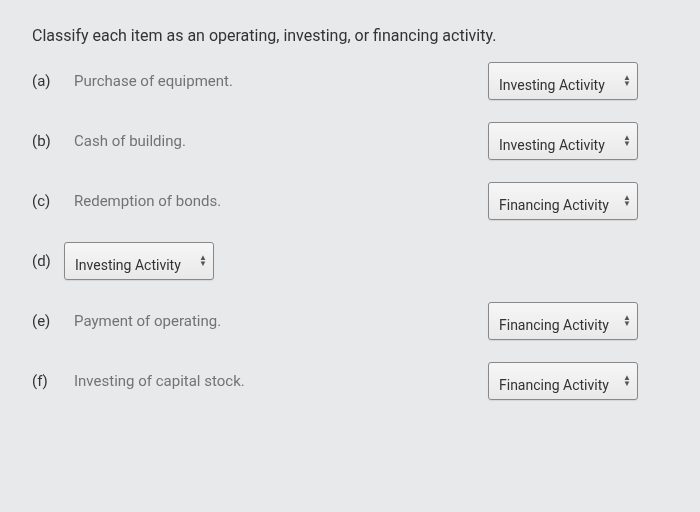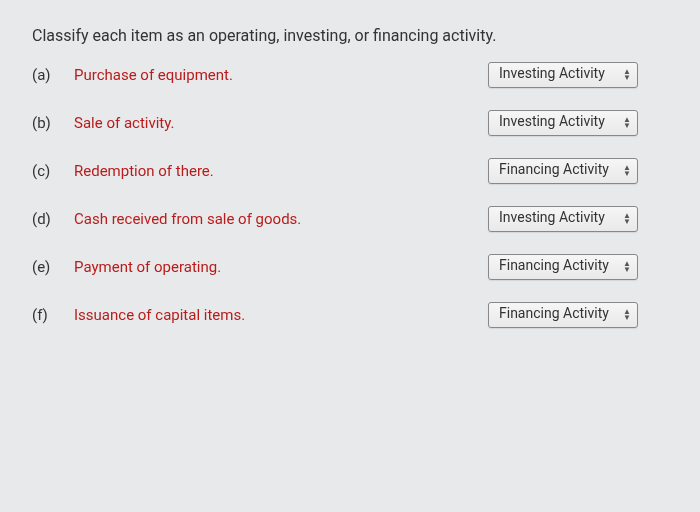--- a/index.html
+++ b/index.html
@@ -32,32 +32,32 @@
     }
     .letter {
       width: 32px;
       font-size: 15px;
       color: #333;
       font-weight: 400;
     }
     .question-text {
       flex: 1;
       font-size: 15px;
-      color: #b91c1c;
+      color: #737373;
       padding-left: 10px;
     }
     .select-wrapper {
       width: 180px;
       display: flex;
       justify-content: flex-start;
     }
     .select-box {
       border: 1px solid #888;
       border-radius: 3px;
-      padding: 2px 24px 6px 10px;
+      padding: 14px 24px 6px 10px;
       font-size: 14px;
       color: #333;
       background: linear-gradient(#f6f6f6, #e9e9e9);
       position: relative;
       display: inline-flex;
       align-items: center;
       min-width: 150px;
       box-shadow: 0 1px 1px rgba(0,0,0,0.08);
     }
     .select-box .arrows {
@@ -92,49 +92,48 @@
       <span class="arrows">
           <span>▲</span>
           <span>▼</span>
         </span>
     </div>
   </div>
 </div>
 
 <div class="question-row">
   <div class="letter">(b)</div>
-  <div class="question-text">Sale of activity.</div>
+  <div class="question-text">Cash of building.</div>
   <div class="select-wrapper">
     <div class="select-box">
       <span>Investing Activity</span>
       <span class="arrows">
           <span>▲</span>
           <span>▼</span>
         </span>
     </div>
   </div>
 </div>
 
 <div class="question-row">
   <div class="letter">(c)</div>
-  <div class="question-text">Redemption of there.</div>
+  <div class="question-text">Redemption of bonds.</div>
   <div class="select-wrapper">
     <div class="select-box">
       <span>Financing Activity</span>
       <span class="arrows">
           <span>▲</span>
           <span>▼</span>
         </span>
     </div>
   </div>
 </div>
 
 <div class="question-row">
   <div class="letter">(d)</div>
-  <div class="question-text">Cash received from sale of goods.</div>
   <div class="select-wrapper">
     <div class="select-box">
       <span>Investing Activity</span>
       <span class="arrows">
           <span>▲</span>
           <span>▼</span>
         </span>
     </div>
   </div>
 </div>
@@ -148,21 +147,21 @@
       <span class="arrows">
           <span>▲</span>
           <span>▼</span>
         </span>
     </div>
   </div>
 </div>
 
 <div class="question-row">
   <div class="letter">(f)</div>
-  <div class="question-text">Issuance of capital items.</div>
+  <div class="question-text">Investing of capital stock.</div>
   <div class="select-wrapper">
     <div class="select-box">
       <span>Financing Activity</span>
       <span class="arrows">
           <span>▲</span>
           <span>▼</span>
         </span>
     </div>
   </div>
 </div>

